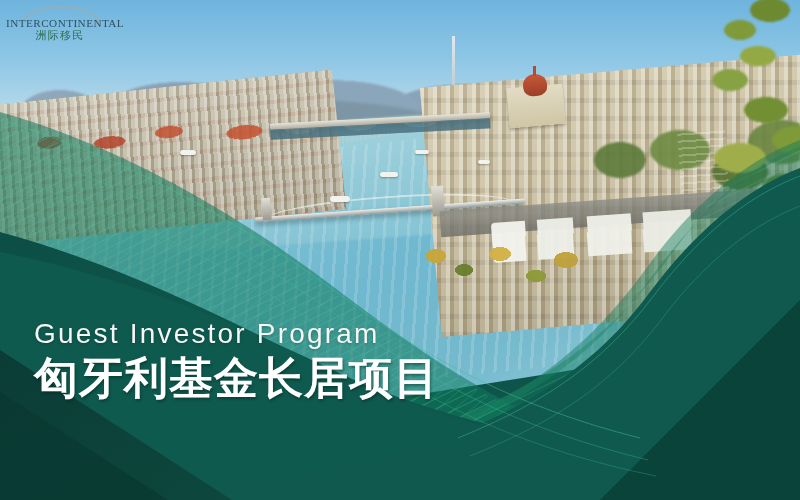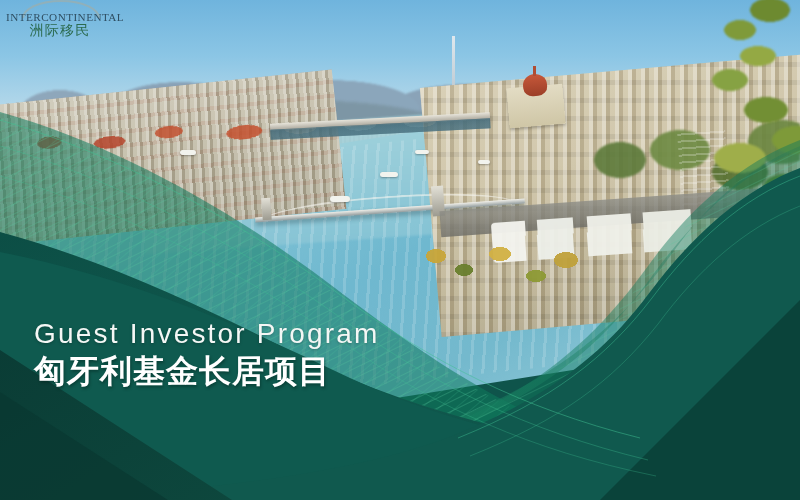--- a/index.html
+++ b/index.html
@@ -225,56 +225,56 @@
     filter:blur(.5px);opacity:.95;
   }
 
   
   .wave{position:absolute;inset:0;pointer-events:none;}
   .wave svg{display:block;width:800px;height:500px;}
   .band{mix-blend-mode:normal;}
 
   
   .logo{
-    position:absolute;left:6px;top:0;width:108px;height:32px;
+    position:absolute;left:6px;top:6px;width:108px;height:32px;
     z-index:30;
   }
   .logo-arc{
     position:absolute;left:16px;top:0px;width:78px;height:18px;
     border:2px solid rgba(150,175,180,.85);
     border-bottom:none;
     border-radius:50% 50% 0 0 / 100% 100% 0 0;
   }
   .logo-word{
     position:absolute;left:0;top:11px;width:108px;
     font-size:11.2px;letter-spacing:.45px;font-weight:400;
     color:#2f4f63;text-align:center;white-space:nowrap;
     font-family:"Liberation Serif","DejaVu Serif",serif;
   }
   .logo-cn{
     position:absolute;left:0;top:22px;width:108px;text-align:center;
-    font-size:14px;letter-spacing:1.2px;color:#2b6a4e;white-space:nowrap;
+    font-size:11px;letter-spacing:1.2px;color:#2b6a4e;white-space:nowrap;
     font-family:"DejaVu Sans",sans-serif;
   }
 
   
   .titles{position:absolute;left:34px;top:318px;z-index:30;}
   .title-en{
     color:#f4f7f5;
     font-size:28px;
     font-weight:400;
     letter-spacing:2.2px;
     line-height:1.15;
     white-space:nowrap;
     text-shadow:0 1px 3px rgba(0,0,0,.25);
   }
   .title-cn{
     margin-top:4px;
     color:#ffffff;
-    font-size:32px;
+    font-size:44px;
     font-weight:700;
     letter-spacing:1px;
     line-height:1.1;
     white-space:nowrap;
     font-family:"DejaVu Sans","Liberation Sans",sans-serif;
     text-shadow:1px 2px 3px rgba(0,30,25,.45);
   }
 </style>
 </head>
 <body>

